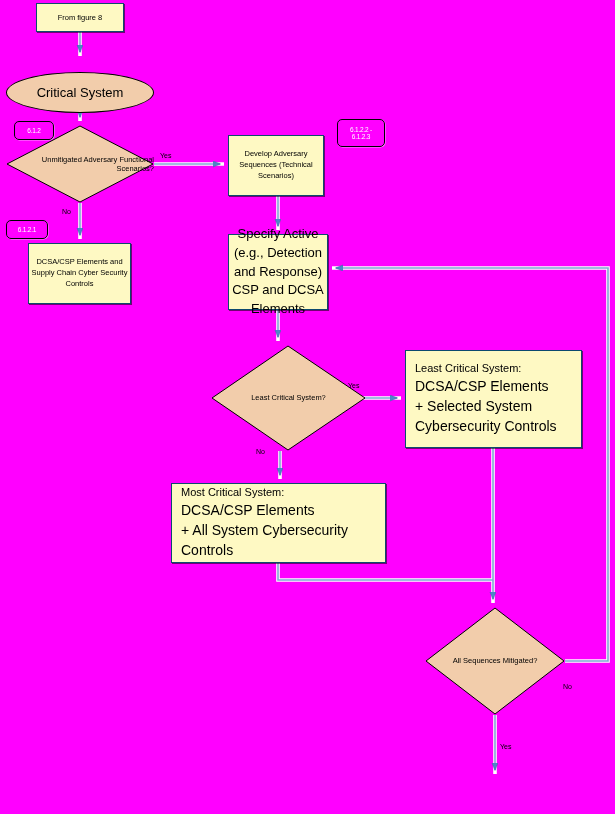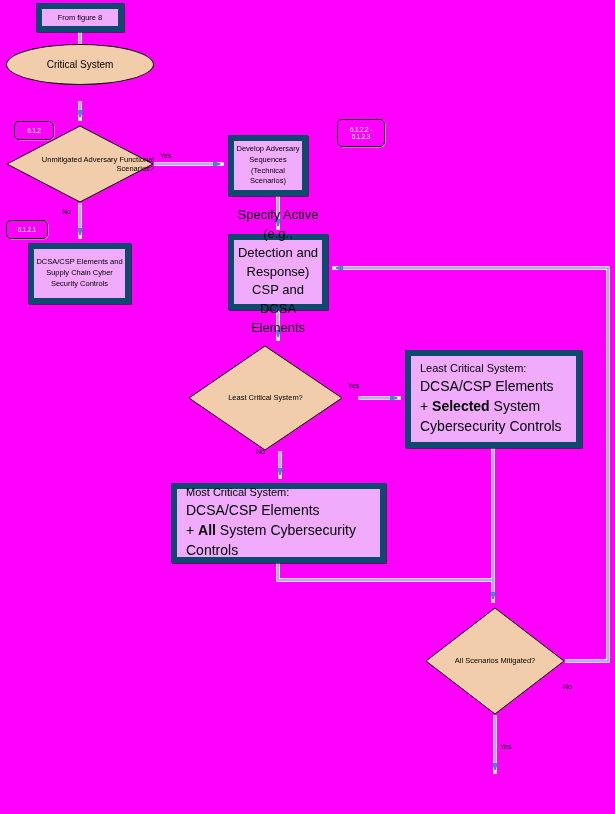--- a/index.html
+++ b/index.html
@@ -25,22 +25,22 @@
     position: absolute;
     box-sizing: border-box;
     display: flex;
     align-items: center;
     justify-content: center;
     text-align: center;
     color: #000;
     z-index: 3;
   }
   .proc {
-    background: #f0abfc;
-    border: 6px solid #0c4a6e;
+    background: #fef9c3;
+    border: 1px solid #0c4a6e;
     box-shadow: 1px 1px 0 rgba(0,0,0,0.55);
   }
   .term {
     background: #f2cdab;
     border: 1px solid #000;
     border-radius: 50%;
   }
   .diamond-wrap {
     position: absolute;
     z-index: 3;
@@ -89,31 +89,31 @@
     width: 100%;
     padding: 0 9px;
     box-sizing: border-box;
     line-height: 1.42;
   }
   .ttl {
     font-weight: normal;
     font-size: 11px;
   }
   .ln { font-size: 14px; }
-  .bld { font-weight: bold; }
+  .bld { font-weight: normal; }
   .n-from    { left:36px;  top:3px;   width:88px;  height:29px; font-size:7.5px; }
-  .n-crit    { left:6px;   top:44px;  width:148px; height:41px; font-size:10px; }
+  .n-crit    { left:6px;   top:72px;  width:148px; height:41px; font-size:13px; }
   .n-supply  { left:28px;  top:243px; width:103px; height:61px; font-size:7.5px; line-height:1.45; }
-  .n-dev     { left:228px; top:135px; width:80px; height:61px; font-size:7.5px; line-height:1.45; }
+  .n-dev     { left:228px; top:135px; width:96px; height:61px; font-size:7.5px; line-height:1.45; }
   .n-spec    { left:228px; top:234px; width:100px; height:76px; font-size:13px; line-height:1.45; }
   .n-least   { left:405px; top:350px; width:177px; height:98px; }
   .n-most    { left:171px; top:483px; width:215px; height:80px;align-items:center; }
   .n-compl   { left:433px; top:778px; width:120px; height:36px; font-size:7.5px; }
   .d-unmit   { left:6px;   top:125px; width:148px; height:78px; font-size:7.5px; }
-  .d-leastq  { left:188px; top:345px; width:155px; height:106px; font-size:7.5px; }
+  .d-leastq  { left:211px; top:345px; width:155px; height:106px; font-size:7.5px; }
   .d-allseq  { left:425px; top:607px; width:140px; height:108px; font-size:7.5px; }
 </style>
 </head>
 <body>
 
 <div id="canvas">
 
   <svg class="edges" viewBox="0 0 615 814" xmlns="http://www.w3.org/2000/svg">
     <defs>
       <marker id="arw" markerWidth="9" markerHeight="9" refX="7.4" refY="3.2" orient="auto" markerUnits="userSpaceOnUse">
@@ -193,21 +193,21 @@
       <div class="ttl">Most Critical System:</div>
       <div class="ln">DCSA/CSP Elements</div>
       <div class="ln"><span>+ </span><span class="bld">All</span><span> System Cybersecurity Controls</span></div>
     </div>
   </div>
 
   <div class="diamond-wrap d-allseq">
     <svg width="140" height="108" viewBox="0 0 140 108" xmlns="http://www.w3.org/2000/svg">
       <polygon points="70,1 139,54 70,107 1,54" fill="#f2cdab" stroke="#000" stroke-width="1"></polygon>
     </svg>
-    <div class="diamond-label">All Scenarios Mitigated?</div>
+    <div class="diamond-label">All Sequences Mitigated?</div>
   </div>
 
 
   <div class="tag" style="left:14px; top:121px; width:38px; height:17px;">6.1.2</div>
 
   <div class="tag" style="left:6px; top:220px; width:40px; height:17px;">6.1.2.1</div>
 
   <div class="tag" style="left:337px; top:119px; width:46px; height:26px; white-space:pre-line;">6.1.2.2 -
 6.1.2.3</div>
 

